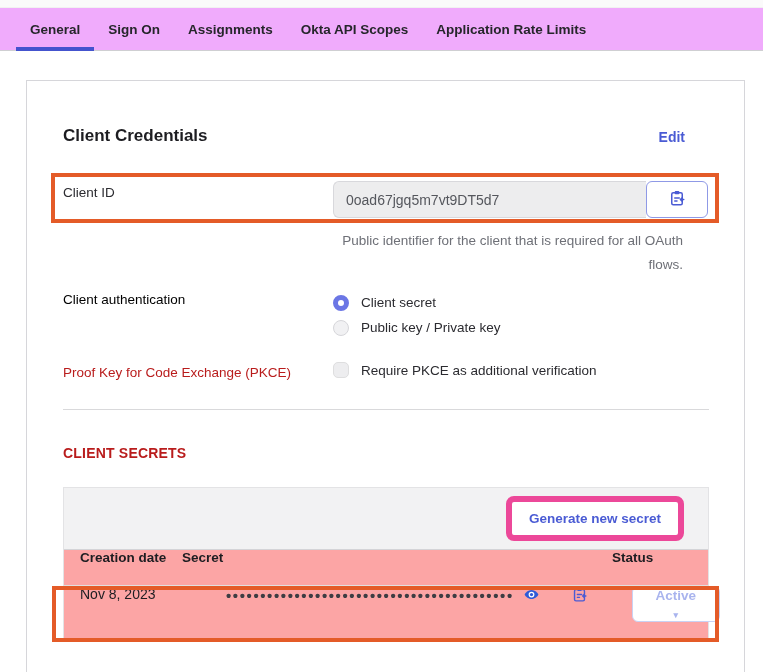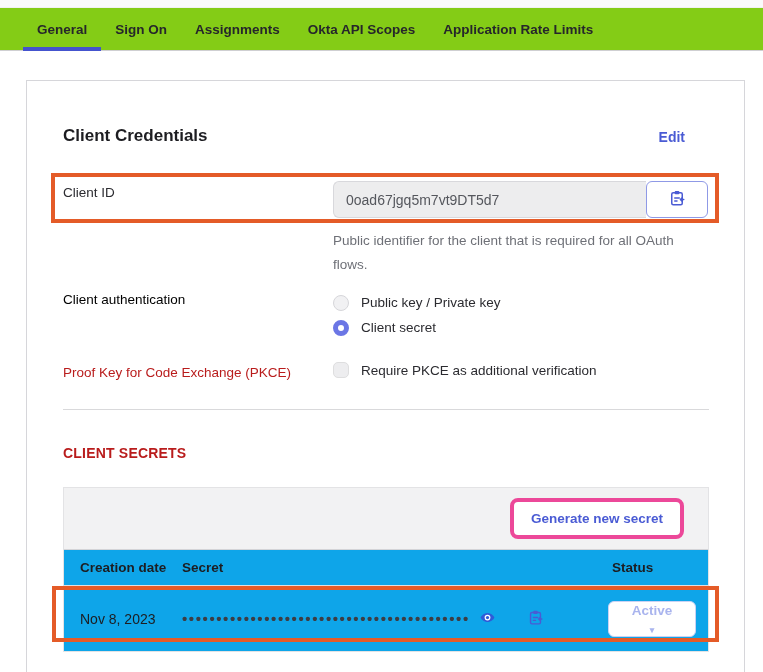--- a/index.html
+++ b/index.html
@@ -7,23 +7,23 @@
   body {
     font-family: "Liberation Sans", sans-serif;
     background: #ffffff;
     color: #1d1d21;
     position: relative;
   }
   
   .top-strip { height: 8px; background: #fafafa; border-bottom: 1px solid #f1f1f1; }
   .tabs {
     display: flex;
-    padding-left: 23px;
+    padding-left: 16px;
     border-bottom: 1px solid #cfcfd2;
-    background: #84cc16;
+    background: #f0abfc;
   }
   .tab {
     padding: 14px 14px 10px 14px;
     font-size: 13.5px;
     font-weight: 700;
     color: #26262b;
     border-bottom: 4px solid transparent;
     margin-bottom: -1px;
     cursor: pointer;
     white-space: nowrap;
@@ -77,21 +77,21 @@
     width: 62px; height: 37px;
     background: #fff;
     border: 1px solid #8f99e6;
     border-radius: 6px;
     display: flex; align-items: center; justify-content: center;
     cursor: pointer;
   }
   .helper-text {
     position: absolute; left: 306px; top: 148px;
     width: 350px;
-    font-size: 13.5px; line-height: 24px; color: #6e7077;
+    font-size: 13.5px; line-height: 24px; color: #6e7077; text-align: right;
   }
   
   .auth-label {
     position: absolute; left: 36px; top: 211px;
     font-size: 13.5px; color: #000000;
   }
   .auth-options { position: absolute; left: 306px; top: 209px; }
   .opt-row { display: flex; align-items: center; height: 25px; cursor: pointer; }
   .radio {
     width: 16px; height: 16px; border-radius: 50%;
@@ -129,29 +129,29 @@
     border: 1px solid #e3e3e5;
   }
   .table-toolbar {
     height: 62px; background: #f2f2f3;
     display: flex; align-items: center; justify-content: flex-end;
     padding-right: 24px;
     border-bottom: 1px solid #d4d4d7;
   }
   .generate-btn {
     background: #fff;
-    border: 4px solid #ec4899;
+    border: 6px solid #ec4899;
     border-radius: 8px;
     color: #4a5bd4; font-weight: 700; font-size: 13.5px;
     padding: 9px 17px; cursor: pointer;
     font-family: "Liberation Sans", sans-serif;
   }
-  .t-row { display: flex; align-items: center; background: #0ea5e9; }
+  .t-row { display: flex; align-items: flex-start; background: #fca5a5; }
   .t-head { height: 36px; border-bottom: 1px solid #e0e0e2; font-weight: 700; font-size: 13.5px; }
-  .t-data { height: 65px; font-size: 14px; }
+  .t-data { height: 55px; font-size: 14px; gap: 44px; }
   .col-date   { width: 118px; padding-left: 16px; flex: 0 0 118px; }
   .col-secret { flex: 1; display: flex; align-items: center; }
   .col-status { width: 100px; flex: 0 0 100px; }
   .t-head .col-status { padding-left: 4px; }
   .secret-dots {
     font-size: 15px; letter-spacing: 1.6px; color: #3d3d43; font-weight: 700;
     line-height: 10px; overflow: hidden; white-space: nowrap; max-width: 320px;
   }
   .icon-btn {
     background: none; border: none; cursor: pointer; padding: 0;
@@ -207,26 +207,26 @@
       </span>
     </button>
   </div>
 
   <div class="helper-text">Public identifier for the client that is required for all OAuth flows.</div>
 
   <div class="auth-label">Client authentication</div>
 
   <div class="auth-options">
     <div class="opt-row">
+      <span class="radio selected"></span>
+      <span class="opt-label">Client secret</span>
+    </div>
+    <div class="opt-row">
       <span class="radio"></span>
       <span class="opt-label">Public key / Private key</span>
-    </div>
-    <div class="opt-row">
-      <span class="radio selected"></span>
-      <span class="opt-label">Client secret</span>
     </div>
   </div>
 
   <div class="pkce-label">Proof Key for Code Exchange (PKCE)</div>
 
   <div class="pkce-row">
     <span class="checkbox"></span>
     <span class="opt-label">Require PKCE as additional verification</span>
   </div>
 

